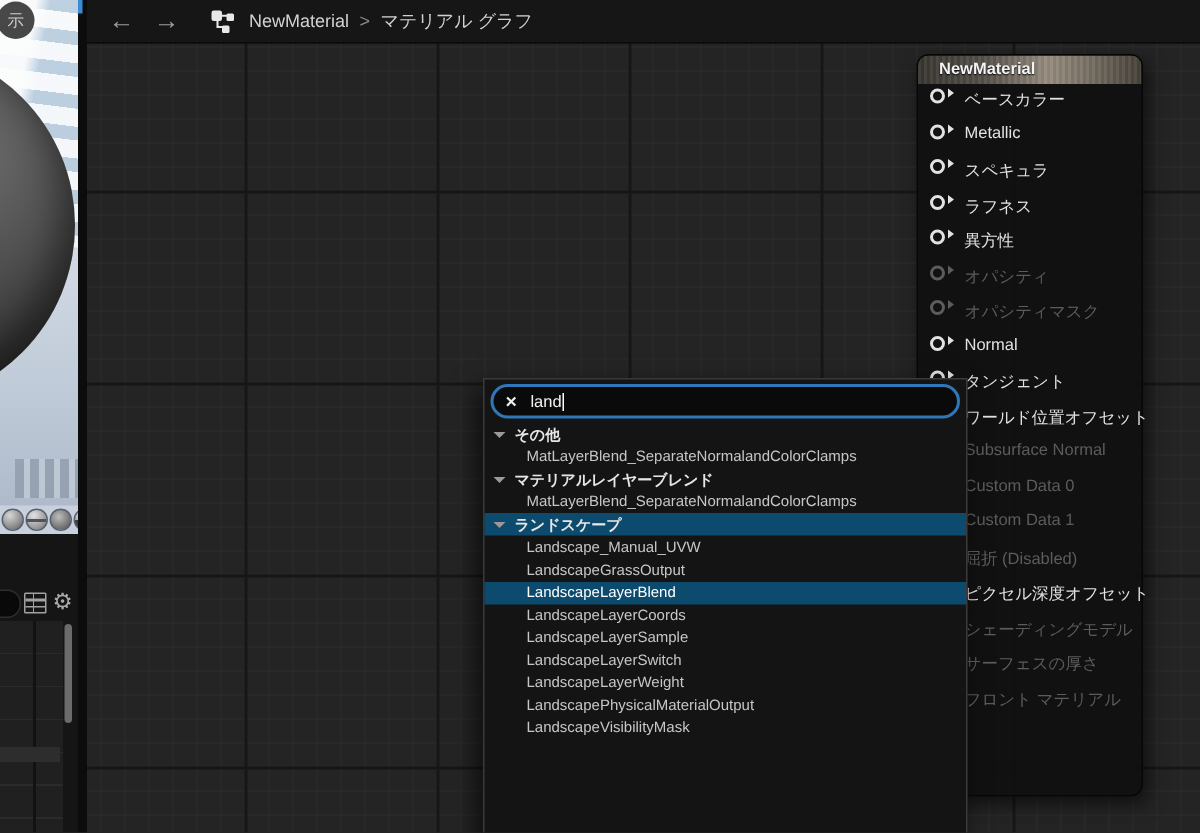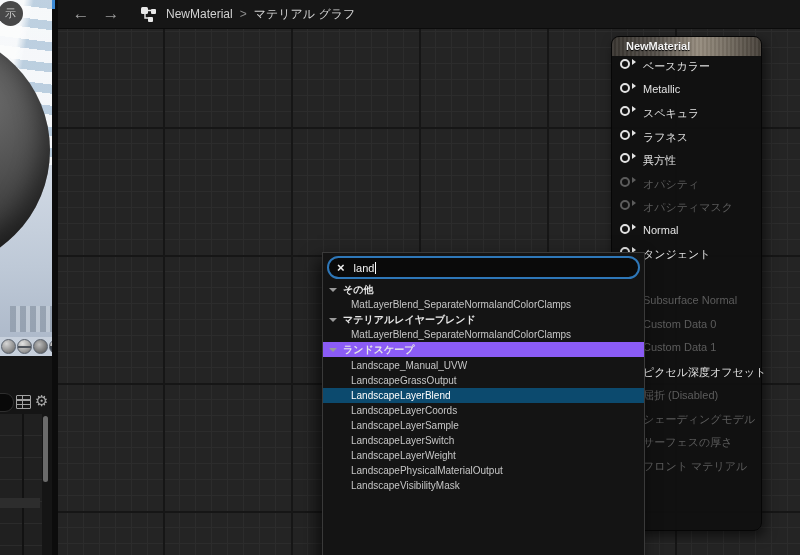--- a/index.html
+++ b/index.html
@@ -100,21 +100,21 @@
   #search-field{height:19px;border:2px solid #2e77b8;border-radius:12px;background:#0a0a0a;
     display:flex;align-items:center;padding:0 8px;}
   #clear-x{color:#ededed;font-size:13px;font-weight:bold;margin-right:9px;line-height:1;}
   #search-value{color:#f2f2f2;font-size:11px;}
   #caret{display:inline-block;width:1px;height:12px;background:#fff;margin-left:1px;vertical-align:-2px;}
   #result-list{margin-top:1px;}
   .row{height:15.1px;display:flex;align-items:center;font-size:10px;box-sizing:border-box;}
   .row.header{color:#e6e6e6;font-weight:bold;padding-left:6px;}
   .row.header .tri{width:0;height:0;border-top:4px solid #9a9a9a;border-left:4px solid transparent;
     border-right:4px solid transparent;margin-right:6px;flex:0 0 auto;}
-  .row.header.tinted{background:#8b5cf6;}
+  .row.header.tinted{background:#0c4a6e;}
   .row.item{padding-left:28px;color:#c6c6c6;white-space:nowrap;}
   .row.item.selected{background:#0c4a6e;color:#ffffff;}
 </style>
 </head>
 <body>
 
 <div id="graph"></div>
 
 <div id="toolbar">
   <div class="nav-arrow">←</div>
@@ -200,45 +200,46 @@
         <span class="plabel">Normal</span>
       </div>
       <div class="pin">
         <span class="ring"></span>
         <span class="arr"></span>
         <span class="plabel">タンジェント</span>
       </div>
       <div class="pin">
         <span class="ring"></span>
         <span class="arr"></span>
+        <span class="plabel">ワールド位置オフセット</span>
       </div>
       <div class="pin disabled">
         <span class="ring"></span>
         <span class="arr"></span>
         <span class="plabel">Subsurface Normal</span>
       </div>
       <div class="pin disabled">
         <span class="ring"></span>
         <span class="arr"></span>
         <span class="plabel">Custom Data 0</span>
       </div>
       <div class="pin disabled">
         <span class="ring"></span>
         <span class="arr"></span>
         <span class="plabel">Custom Data 1</span>
       </div>
+      <div class="pin disabled">
+        <span class="ring"></span>
+        <span class="arr"></span>
+        <span class="plabel">屈折 (Disabled)</span>
+      </div>
       <div class="pin">
         <span class="ring"></span>
         <span class="arr"></span>
         <span class="plabel">ピクセル深度オフセット</span>
-      </div>
-      <div class="pin disabled">
-        <span class="ring"></span>
-        <span class="arr"></span>
-        <span class="plabel">屈折 (Disabled)</span>
       </div>
       <div class="pin disabled">
         <span class="ring"></span>
         <span class="arr"></span>
         <span class="plabel">シェーディングモデル</span>
       </div>
       <div class="pin disabled">
         <span class="ring"></span>
         <span class="arr"></span>
         <span class="plabel">サーフェスの厚さ</span>

